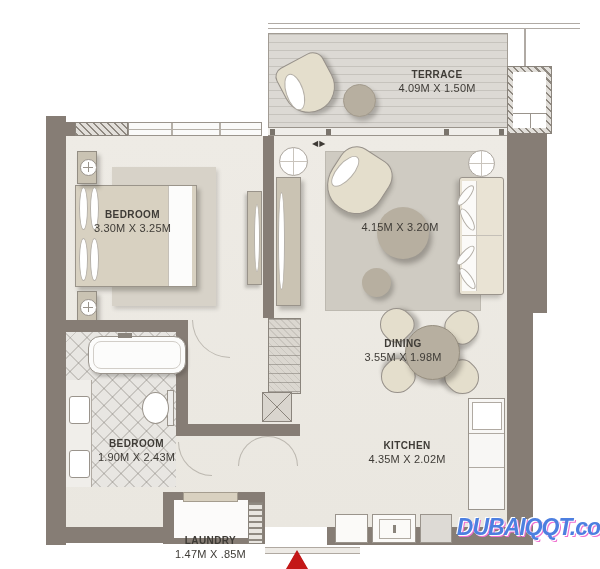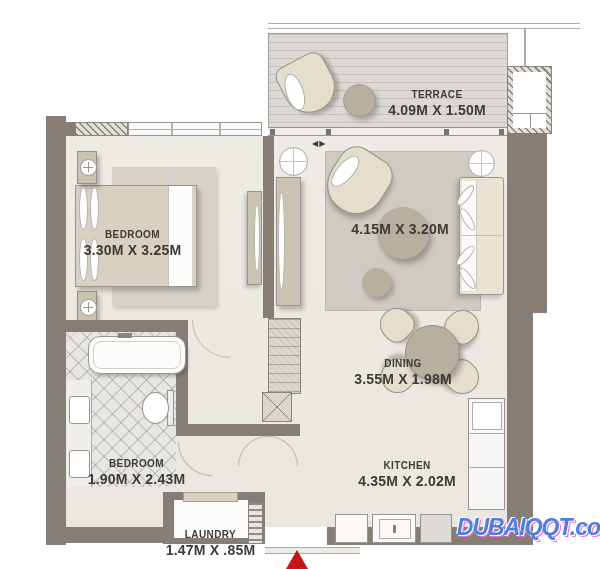--- a/index.html
+++ b/index.html
@@ -4,22 +4,22 @@
 <style>
   html,body{margin:0;padding:0;background:#fff;}
   .canvas{position:relative;width:600px;height:569px;background:#fff;overflow:hidden;
           font-family:"Liberation Sans",sans-serif;}
   .abs{position:absolute;}
   .wall{position:absolute;background:#867D75;}
   .hatch{position:absolute;background:repeating-linear-gradient(45deg,#8f8981 0 1.5px,#E2DFDA 1.5px 5px);border:1px solid #8a847c;box-sizing:border-box;}
   .floor{position:absolute;background:linear-gradient(180deg,#EEEBE5,#EAE7E0);}
   .deck{position:absolute;background:#DCD9D4;background-image:repeating-linear-gradient(180deg,#C6C3BD 0 1px,transparent 1px 8px);border:1px solid #a29c94;box-sizing:border-box;}
   .room-label{position:absolute;text-align:center;color:#3E3B36;z-index:22;line-height:1.3;}
-  .room-label .name{font-size:10px;font-weight:bold;letter-spacing:.4px;display:block;margin-top:20px;}
-  .room-label .dims{font-size:14px;font-weight:bold;letter-spacing:.2px;display:block;}
+  .room-label .name{font-size:10px;font-weight:bold;letter-spacing:.4px;display:block;}
+  .room-label .dims{font-size:11px;font-weight:normal;letter-spacing:.2px;display:block;}
   .rug{position:absolute;}
   .furn{position:absolute;box-sizing:border-box;}
   .shadow{box-shadow:3px 4px 4px rgba(60,55,50,.3);}
   .circle{border-radius:50%;}
   .lamp{position:absolute;border-radius:50%;border:1px solid #9a948c;
         background:linear-gradient(#9a948c,#9a948c) center/1px 68% no-repeat,
                    linear-gradient(#9a948c,#9a948c) center/68% 1px no-repeat,#fff;}
   .xlight{position:absolute;border-radius:50%;border:1px solid #aaa49c;
         background:linear-gradient(#c9c4bc,#c9c4bc) center/1px 100% no-repeat,
                    linear-gradient(#c9c4bc,#c9c4bc) center/100% 1px no-repeat,#fff;z-index:4;}
@@ -196,21 +196,21 @@
   </div>
   <div class="abs" style="left:420px;top:514px;width:32px;height:29px;background:#DDDAD5;border:1px solid #9a948c;box-sizing:border-box;z-index:5;"></div>
   <div class="room-label" style="left:347px;top:439px;width:120px;">
     <span class="name">KITCHEN</span>
     <span class="dims">4.35M X 2.02M</span>
   </div>
 
   <div class="wall" style="left:163px;top:492px;width:102px;height:52px;z-index:3;"></div>
   <div class="abs" style="left:174px;top:500px;width:74px;height:38px;background:#FCFBFA;z-index:4;"></div>
   <div class="abs" style="left:183px;top:492px;width:55px;height:10px;background:#D9D1C0;border:1px solid #a59d8f;box-sizing:border-box;z-index:5;"></div>
-  <div class="room-label" style="left:163px;top:508px;width:95px;z-index:23;">
+  <div class="room-label" style="left:163px;top:534px;width:95px;z-index:23;">
     <span class="name">LAUNDRY</span>
     <span class="dims">1.47M X .85M</span>
   </div>
   <div class="stripes" style="left:248px;top:502px;width:15px;height:42px;z-index:5;"></div>
 
   <div class="abs" style="left:265px;top:547px;width:95px;height:7px;background:#EDEAE5;border-top:1px solid #b0a9a1;border-bottom:1px solid #b0a9a1;box-sizing:border-box;z-index:5;"></div>
   <div class="entr" style="left:286px;top:550px;"></div>
 
   <div class="wm-latin">DUBAIQQT.co</div>
 

